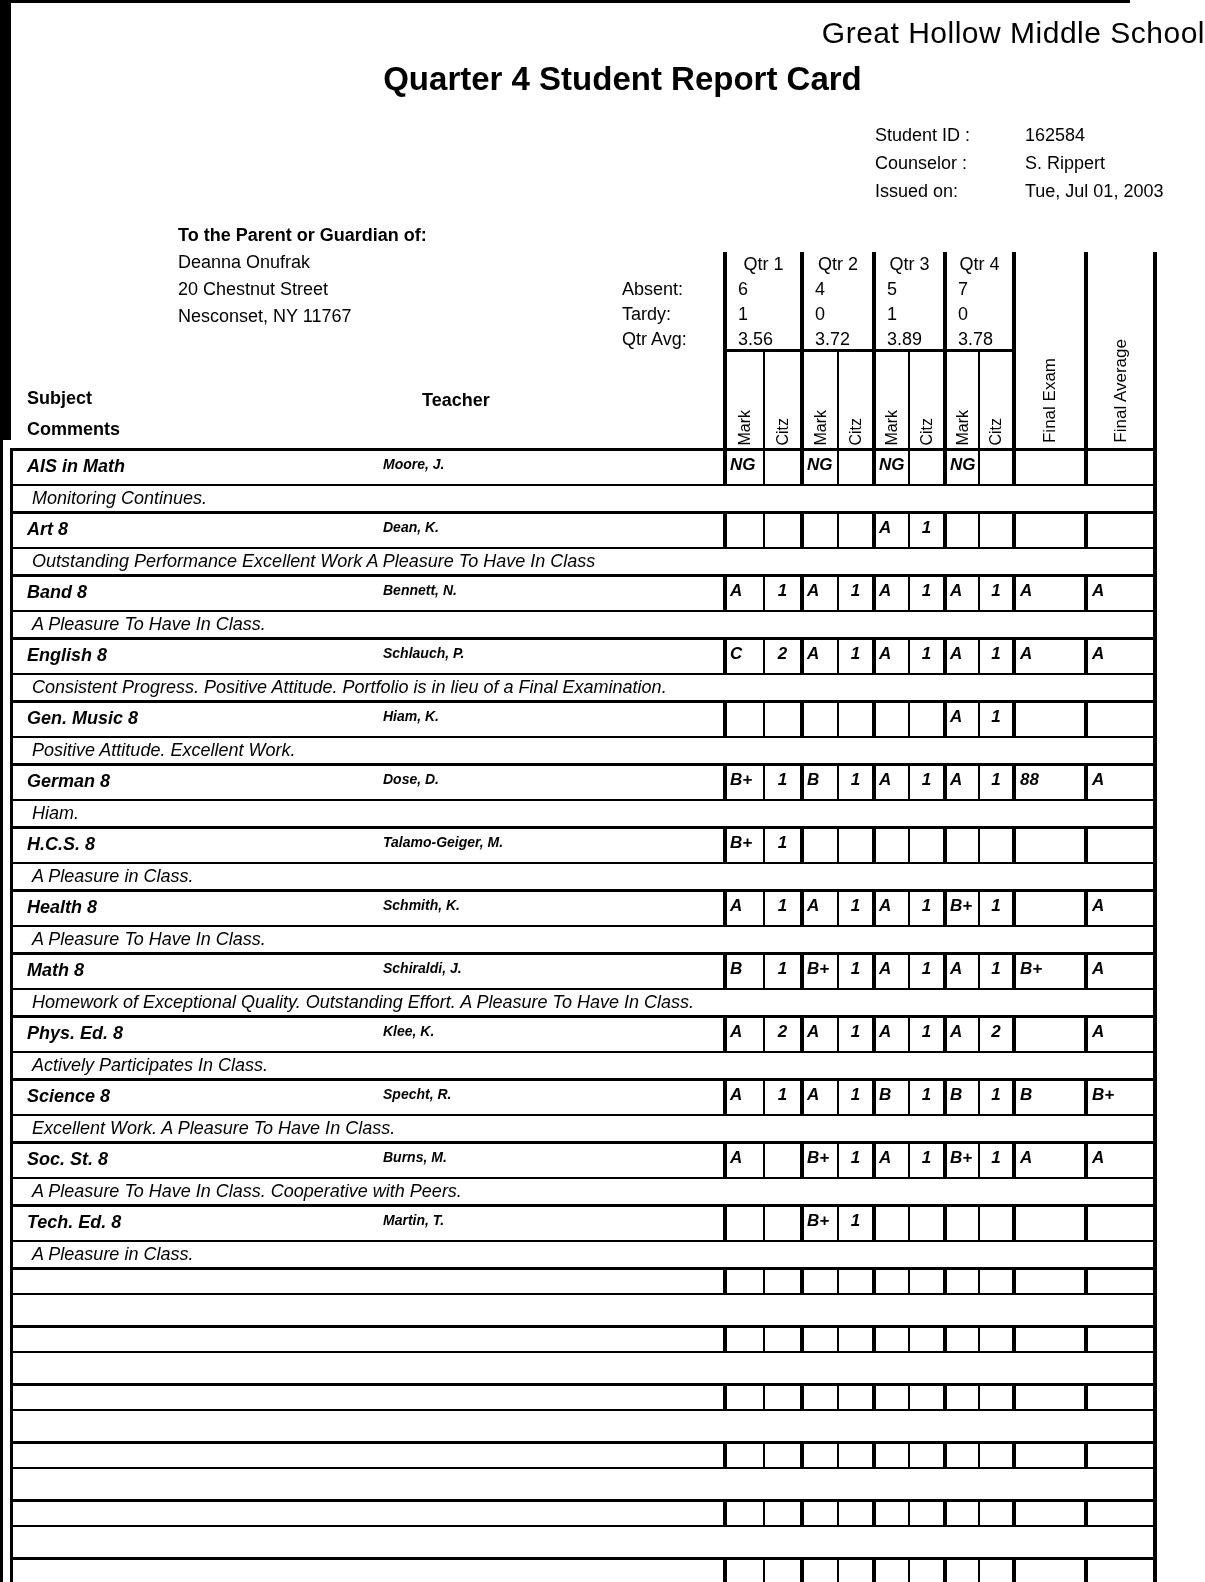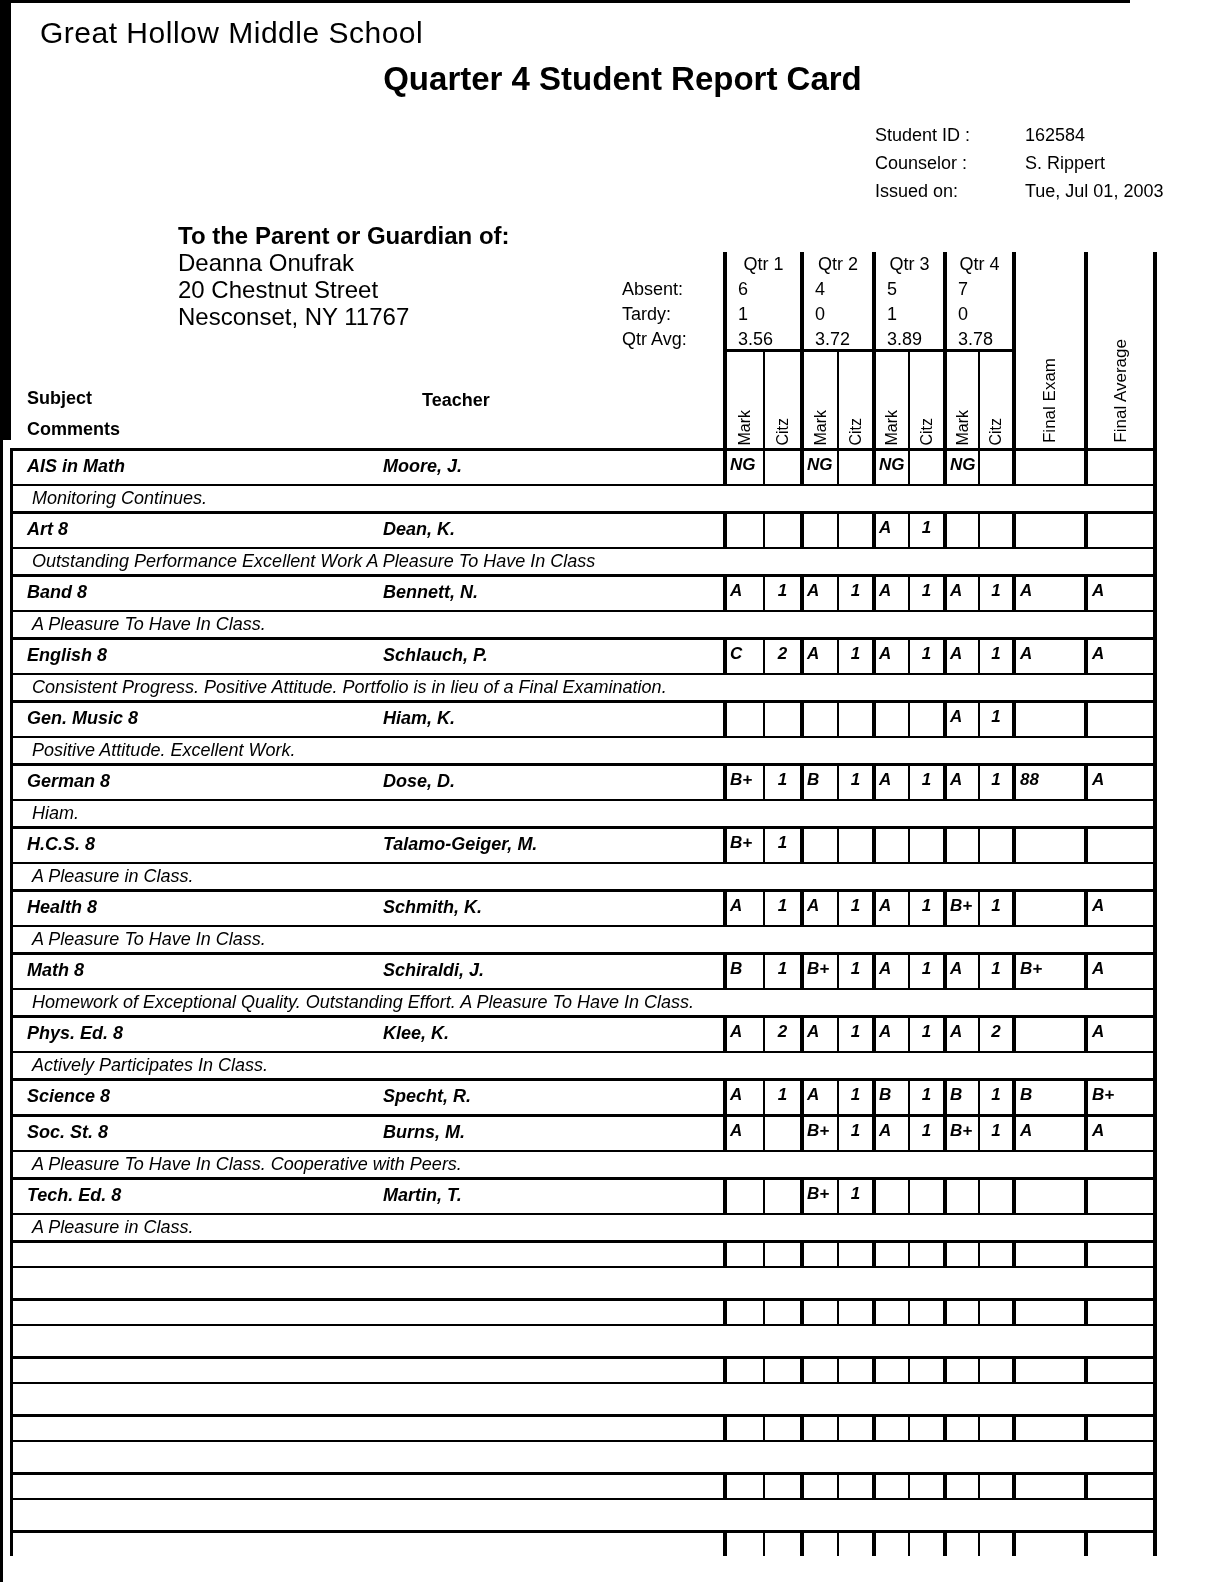--- a/index.html
+++ b/index.html
@@ -7,30 +7,30 @@
   .page{
     position:relative;width:1205px;height:1582px;background:#ffffff;
     font-family:"Liberation Sans", sans-serif;color:#000;overflow:hidden;margin:0 auto;
   }
   
   .scan-top{position:absolute;left:0;top:0;width:1130px;height:3px;background:#000;}
   .scan-left-a{position:absolute;left:0;top:0;width:11px;height:440px;background:#000;}
   .scan-left-b{position:absolute;left:0;top:440px;width:3px;height:1142px;background:#000;}
 
   
-  .school-name{position:absolute;left:40px;right:0;top:16px;text-align:left;font-size:30px;letter-spacing:.5px;}
+  .school-name{position:absolute;left:40px;right:0;top:16px;text-align:right;font-size:30px;letter-spacing:.5px;}
   .report-title{position:absolute;left:40px;right:0;top:60px;text-align:center;font-size:33px;font-weight:bold;}
 
   
   .student-info{position:absolute;left:875px;top:118px;font-size:18px;}
   .student-info .row{display:flex;height:28px;align-items:flex-end;}
   .student-info .lbl{width:150px;}
 
   
-  .recipient{position:absolute;left:178px;top:222px;font-size:24px;line-height:27px;}
+  .recipient{position:absolute;left:178px;top:222px;font-size:18px;line-height:27px;}
   .recipient .head{font-weight:bold;}
 
   
   .att-labels{position:absolute;left:622px;top:277px;font-size:18px;line-height:25px;}
 
   
   .grades-header{
     position:absolute;left:723px;top:252px;width:434px;height:196px;
     display:grid;grid-template-columns:40px 37px 37px 35px 36px 35px 35px 34px 72px 73px;
     grid-template-rows:100px 96px;font-size:18px;
@@ -52,21 +52,21 @@
   .ch-teacher{left:390px;top:390px;margin-left:32px;}
 
   
   .table-body{
     position:absolute;left:10px;top:448px;width:1147px;
     border-left:3px solid #000;border-right:4px solid #000;font-style:italic;
   }
   .subject-row{position:relative;height:36px;border-top:3px solid #000;}
   .subject-row.empty{height:26px;}
   .subject-cell{position:absolute;left:14px;top:5px;font-size:18px;font-weight:bold;white-space:nowrap;}
-  .teacher-cell{position:absolute;left:370px;top:5px;font-size:18px;font-weight:bold;white-space:nowrap;}
+  .teacher-cell{position:absolute;left:370px;top:5px;font-size:14px;font-weight:bold;white-space:nowrap;}
   .marks{position:absolute;right:0;top:0;bottom:0;width:430px;display:grid;
     grid-template-columns:40px 37px 37px 35px 36px 35px 35px 34px 72px 69px;}
   .cell{font-size:17px;font-weight:bold;padding-top:4px;overflow:hidden;}
   .subject-row.empty .cell{padding-top:0;}
   .cell.q{border-left:4px solid #000;}
   .cell.t{border-left:2px solid #000;}
   .cell.mark{padding-left:3px;}
   .cell.citz{text-align:center;}
   .cell.final{padding-left:4px;}
   .comment-row{position:relative;height:27px;border-top:2px solid #000;}
@@ -384,20 +384,23 @@
       <span class="cell q mark">A</span>
       <span class="cell t citz">1</span>
       <span class="cell q mark">B</span>
       <span class="cell t citz">1</span>
       <span class="cell q mark">B</span>
       <span class="cell t citz">1</span>
       <span class="cell q final">B</span>
       <span class="cell q final">B+</span>
     </div>
   </div>
+  <div class="comment-row">
+    <span class="comment-text">Excellent Work. A Pleasure To Have In Class.</span>
+  </div>
 
   <div class="subject-row">
     <span class="subject-cell">Soc. St. 8</span>
     <span class="teacher-cell">Burns, M.</span>
     <div class="marks">
       <span class="cell q mark">A</span>
       <span class="cell t citz"></span>
       <span class="cell q mark">B+</span>
       <span class="cell t citz">1</span>
       <span class="cell q mark">A</span>

